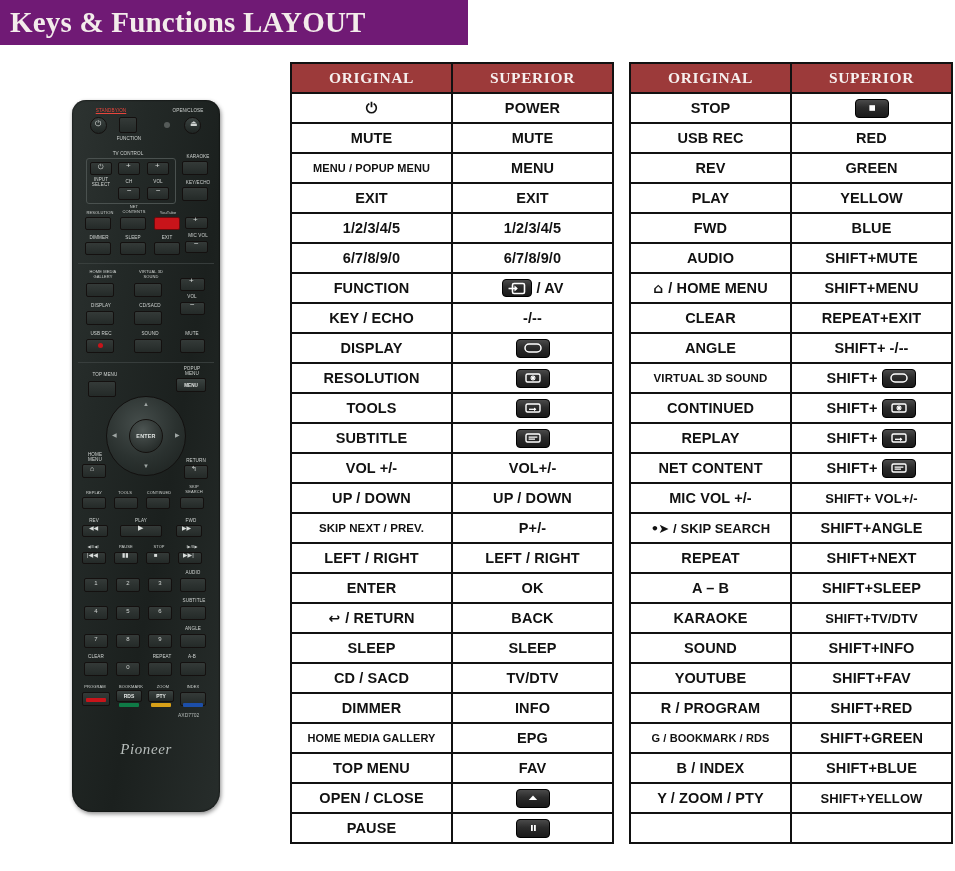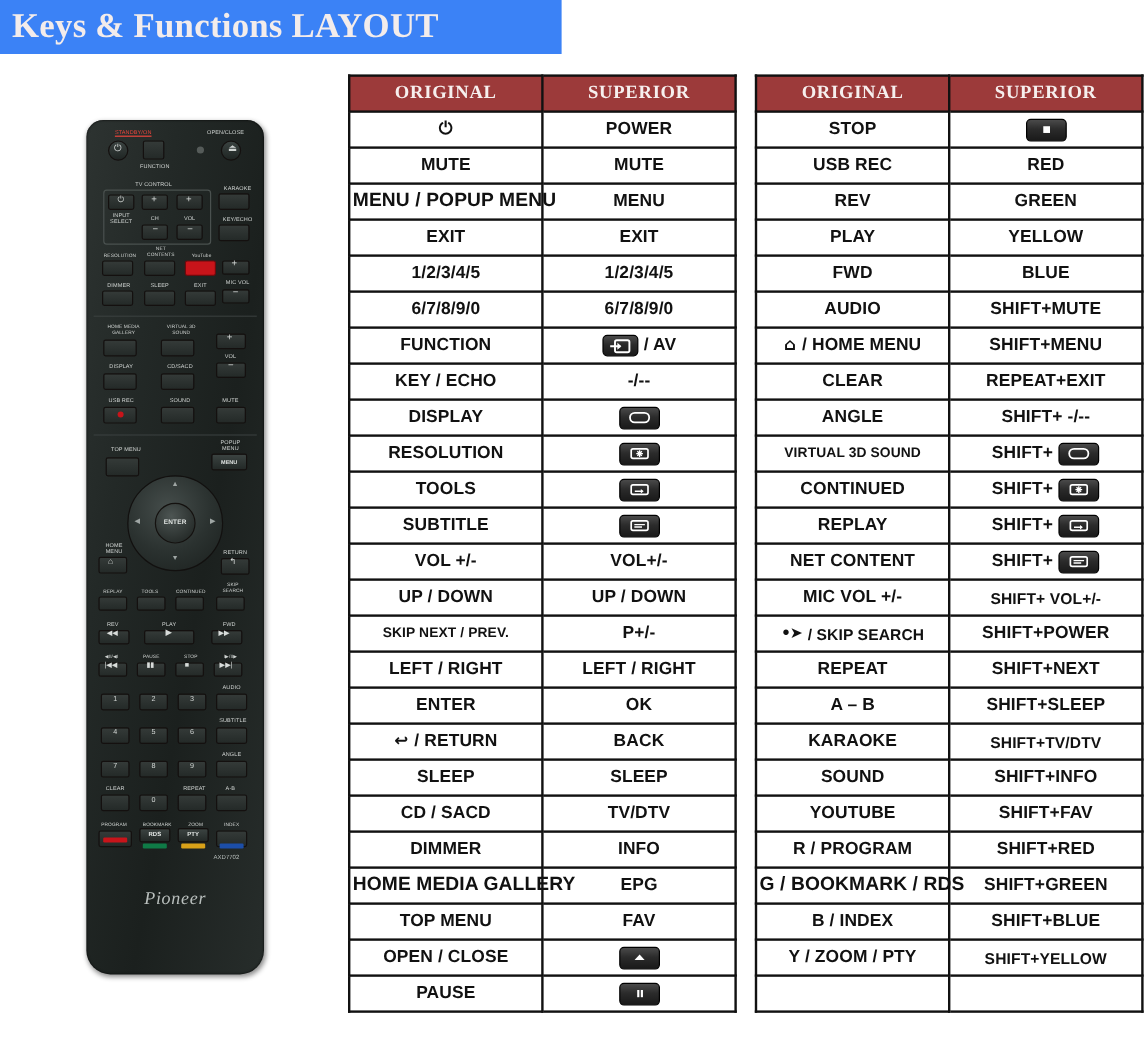--- a/index.html
+++ b/index.html
@@ -9,21 +9,21 @@
     background: #ffffff;
     font-family: "Liberation Sans", sans-serif;
     overflow: hidden;
   }
   #root { position: relative; width: 955px; height: 871px; }
 
   
   .banner {
     position: absolute; left: 0; top: 0;
     width: 468px; height: 45px;
-    background: #3b82f6;
+    background: #701a75;
     display: flex; align-items: center;
   }
   .banner-title {
     font-family: "Liberation Serif", "DejaVu Serif", serif;
     font-weight: bold;
     font-size: 29px;
     color: #f3eceb;
     letter-spacing: 0.2px;
     padding-left: 10px;
     white-space: nowrap;
@@ -138,21 +138,21 @@
   .tbl td {
     background: #ffffff;
     color: #111111;
     font-family: "Liberation Sans", sans-serif;
     font-weight: bold;
     font-size: 14.5px;
     letter-spacing: .1px;
     white-space: nowrap;
   }
   .tbl td.sm  { font-size: 11.5px; }
-  .tbl td.xs  { font-size: 16px; }
+  .tbl td.xs  { font-size: 11px; }
   .tbl td.med { font-size: 13px; }
   .cellflex { display: flex; align-items: center; justify-content: center; gap: 5px; }
 
   
   .kbtn {
     display: inline-flex; align-items: center; justify-content: center;
     width: 34px; height: 19px;
     border-radius: 4px;
     background: linear-gradient(180deg,#4a4a4a 0%,#2b2b2b 45%,#1a1a1a 100%);
     border: 1px solid #000;
@@ -659,21 +659,21 @@
           <td>MIC VOL +/-</td>
           <td class="med">SHIFT+ VOL+/-</td>
         </tr>
         <tr>
           <td class="med">
             <div class="cellflex">
               <span class="skip-sym">•➤</span>
               <span>/ SKIP SEARCH</span>
             </div>
           </td>
-          <td>SHIFT+POWER</td>
+          <td>SHIFT+ANGLE</td>
         </tr>
         <tr>
           <td>REPEAT</td>
           <td>SHIFT+NEXT</td>
         </tr>
         <tr>
           <td>A – B</td>
           <td>SHIFT+SLEEP</td>
         </tr>
         <tr>

